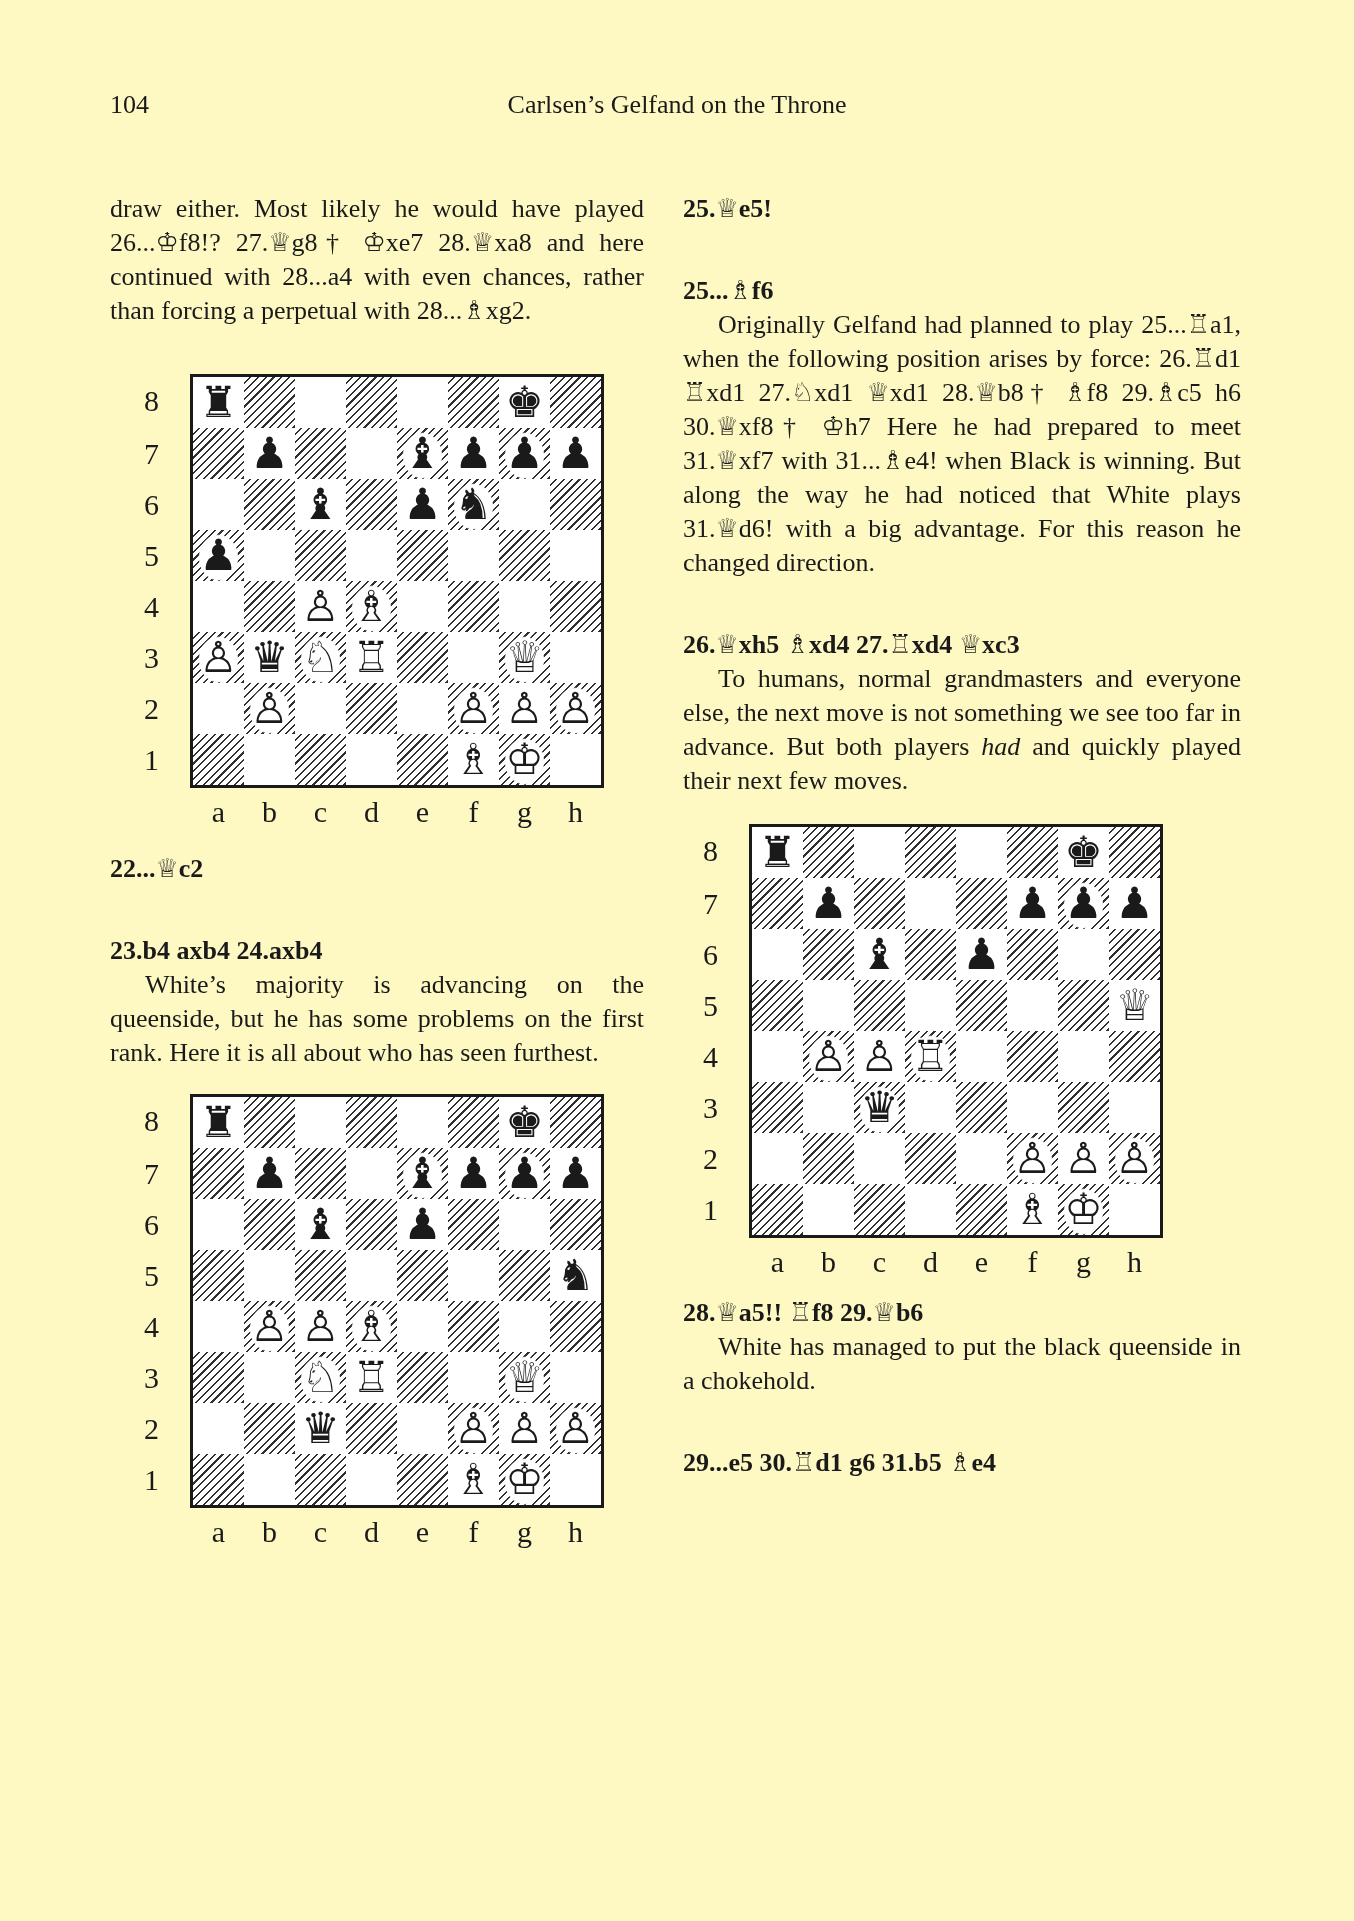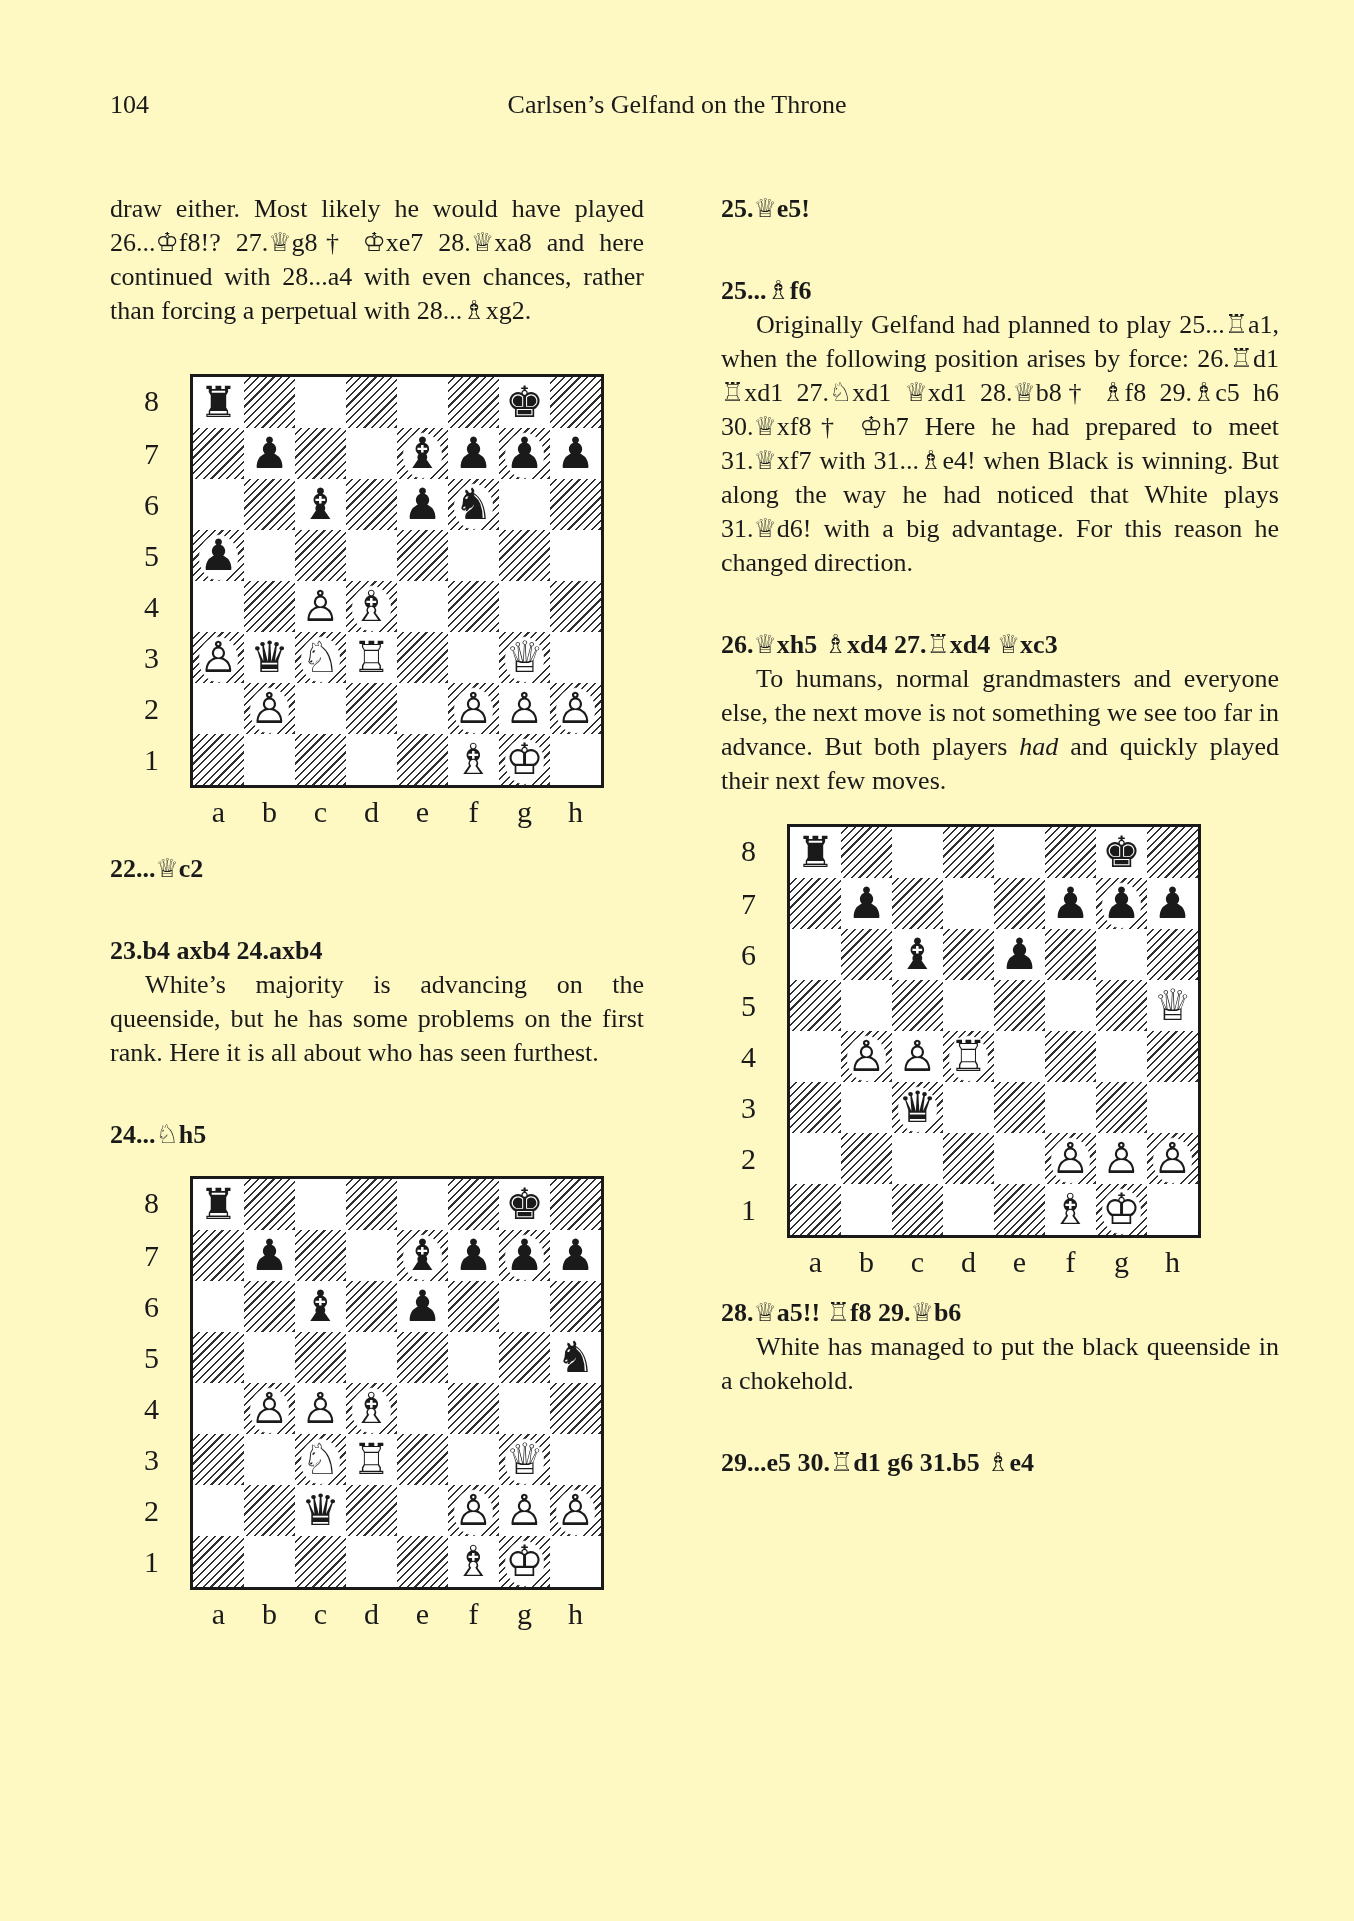--- a/index.html
+++ b/index.html
@@ -10,21 +10,21 @@
     font-family:"Liberation Serif","DejaVu Serif","DejaVu Sans",serif;
     color:#1a1a1a;
     overflow:hidden;
   }
   .header { position:absolute; top:90px; left:0; width:100%; height:36px; }
   .page-num { position:absolute; left:110px; top:0; font-size:26px; }
   .page-title { position:absolute; left:0; top:0; width:100%; text-align:center; font-size:26px; }
 
   .col { position:absolute; top:192px; font-size:26px; line-height:34px; }
   .col-left  { left:110px; width:534px; }
-  .col-right { left:721px; width:558px; }
+  .col-right { left:683px; width:558px; }
 
   p { margin:0; text-align:justify; }
   p.indent { text-indent:1.35em; }
   .move-heading { font-weight:bold; margin:0; text-align:left; }
   .gap-lg { margin-top:48px; }
   .gap-md { margin-top:22px; }
   .gap-sm { margin-top:16px; }
   i { font-style:italic; }
 
   
@@ -220,21 +220,20 @@
           <span>g</span>
           <span>h</span>
         </div>
     </div>
 
     <p class="move-heading gap-md">22...♕c2</p>
 
     <p class="move-heading gap-lg">23.b4 axb4 24.axb4</p>
     <p class="indent">White’s majority is advancing on the queenside, but he has some problems on the first rank. Here it is all about who has seen furthest.</p>
 
-    <p class="move-heading gap-lg">24...♘h5</p>
 
     <div class="diagram d-left" style="margin-top:24px;">
       <div class="dgrid">
         <div class="rank-labels">
             <span>8</span>
             <span>7</span>
             <span>6</span>
             <span>5</span>
             <span>4</span>
             <span>3</span>

